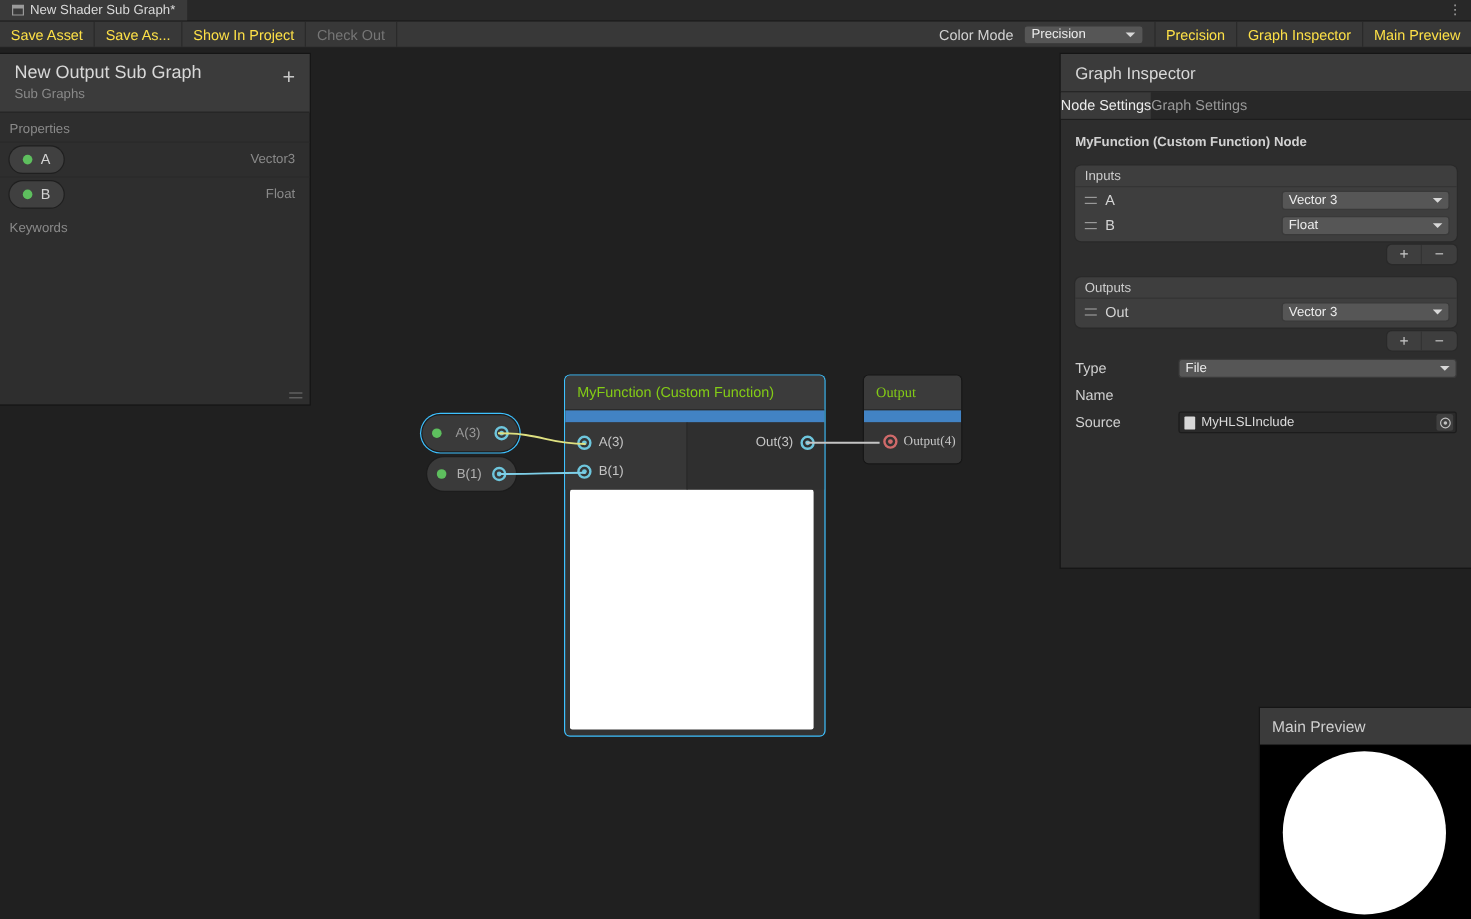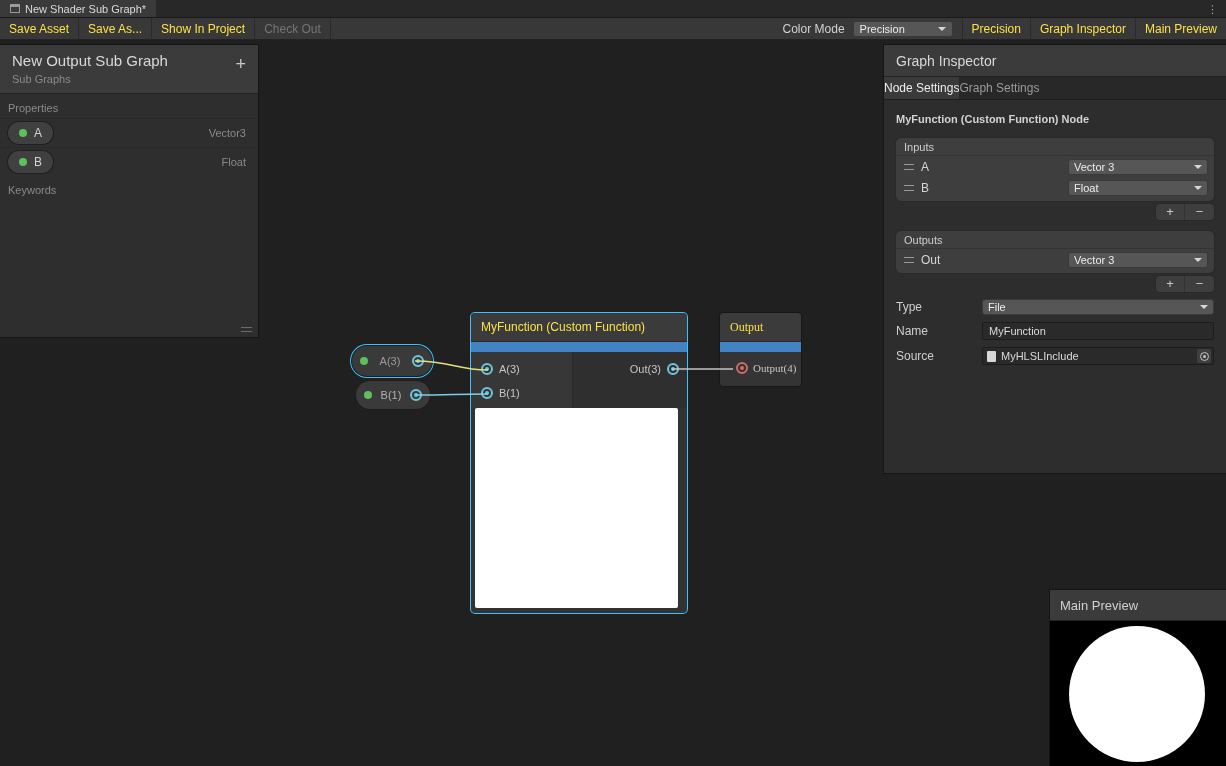--- a/index.html
+++ b/index.html
@@ -31,21 +31,21 @@
   
   .ring{position:relative;width:12px;height:12px;border-radius:50%;border:2px solid var(--pc);flex:0 0 auto;}
   .ring::after{content:'';position:absolute;left:50%;top:50%;width:4px;height:4px;margin:-2px 0 0 -2px;border-radius:50%;background:var(--pc);}
   .ring.cyan{--pc:#6ec6dd;}
   .ring.red{--pc:#d06a6a;}
   .prop-dot{width:8px;height:8px;border-radius:50%;background:#5ebf5e;flex:0 0 auto;}
 
   
   .node{position:absolute;border-radius:4px;overflow:hidden;box-shadow:0 0 0 1px #171717;z-index:2;background:#333;}
   .node.selected{box-shadow:0 0 0 1px #3ec1ff;}
-  .node-header{height:29px;line-height:29px;padding:0 10px;background:#3b3b3b;color:#fde047;font-size:12px;border-bottom:1px solid #292929;white-space:nowrap;overflow:hidden;}
+  .node-header{height:29px;line-height:29px;padding:0 10px;background:#3b3b3b;color:#84cc16;font-size:12px;border-bottom:1px solid #292929;white-space:nowrap;overflow:hidden;}
   .accent{height:10px;background:#4283c4;}
   .fn{left:471px;top:313px;width:216px;}
   .fn-body{display:flex;height:56px;}
   .fn-in{width:101px;background:#373737;padding-top:5px;}
   .fn-out{flex:1;background:#2f2f2f;padding-top:5px;border-left:1px solid #2a2a2a;}
   .port-row{display:flex;align-items:center;gap:6px;height:24px;padding-left:10px;font-size:11px;color:#c5c5c5;}
   .fn-out .port-row{justify-content:flex-end;padding:0 8px 0 0;}
   .fn-preview{height:200px;margin:0 9px 5px 4px;background:#ffffff;border-radius:2px;}
   .outnode{left:720px;top:313px;width:81px;font-family:Liberation Serif, serif;}
   .out-body{background:#343434;padding:4px 0 6px;}
@@ -274,21 +274,20 @@
 
     <div class="gi-field">
       <span class="lbl">Type</span>
       <div class="gi-dd wide">
         <span>File</span>
         <span class="chevron"></span>
       </div>
     </div>
     <div class="gi-field">
       <span class="lbl">Name</span>
-      <input class="gi-input" type="text" value="MyFunction" style="">
     </div>
     <div class="gi-field">
       <span class="lbl">Source</span>
       <div class="obj-field">
         <span class="obj-icon"></span>
         <span class="obj-name">MyHLSLInclude</span>
         <span class="obj-pick">
           <span class="pick-circle"></span>
         </span>
       </div>

